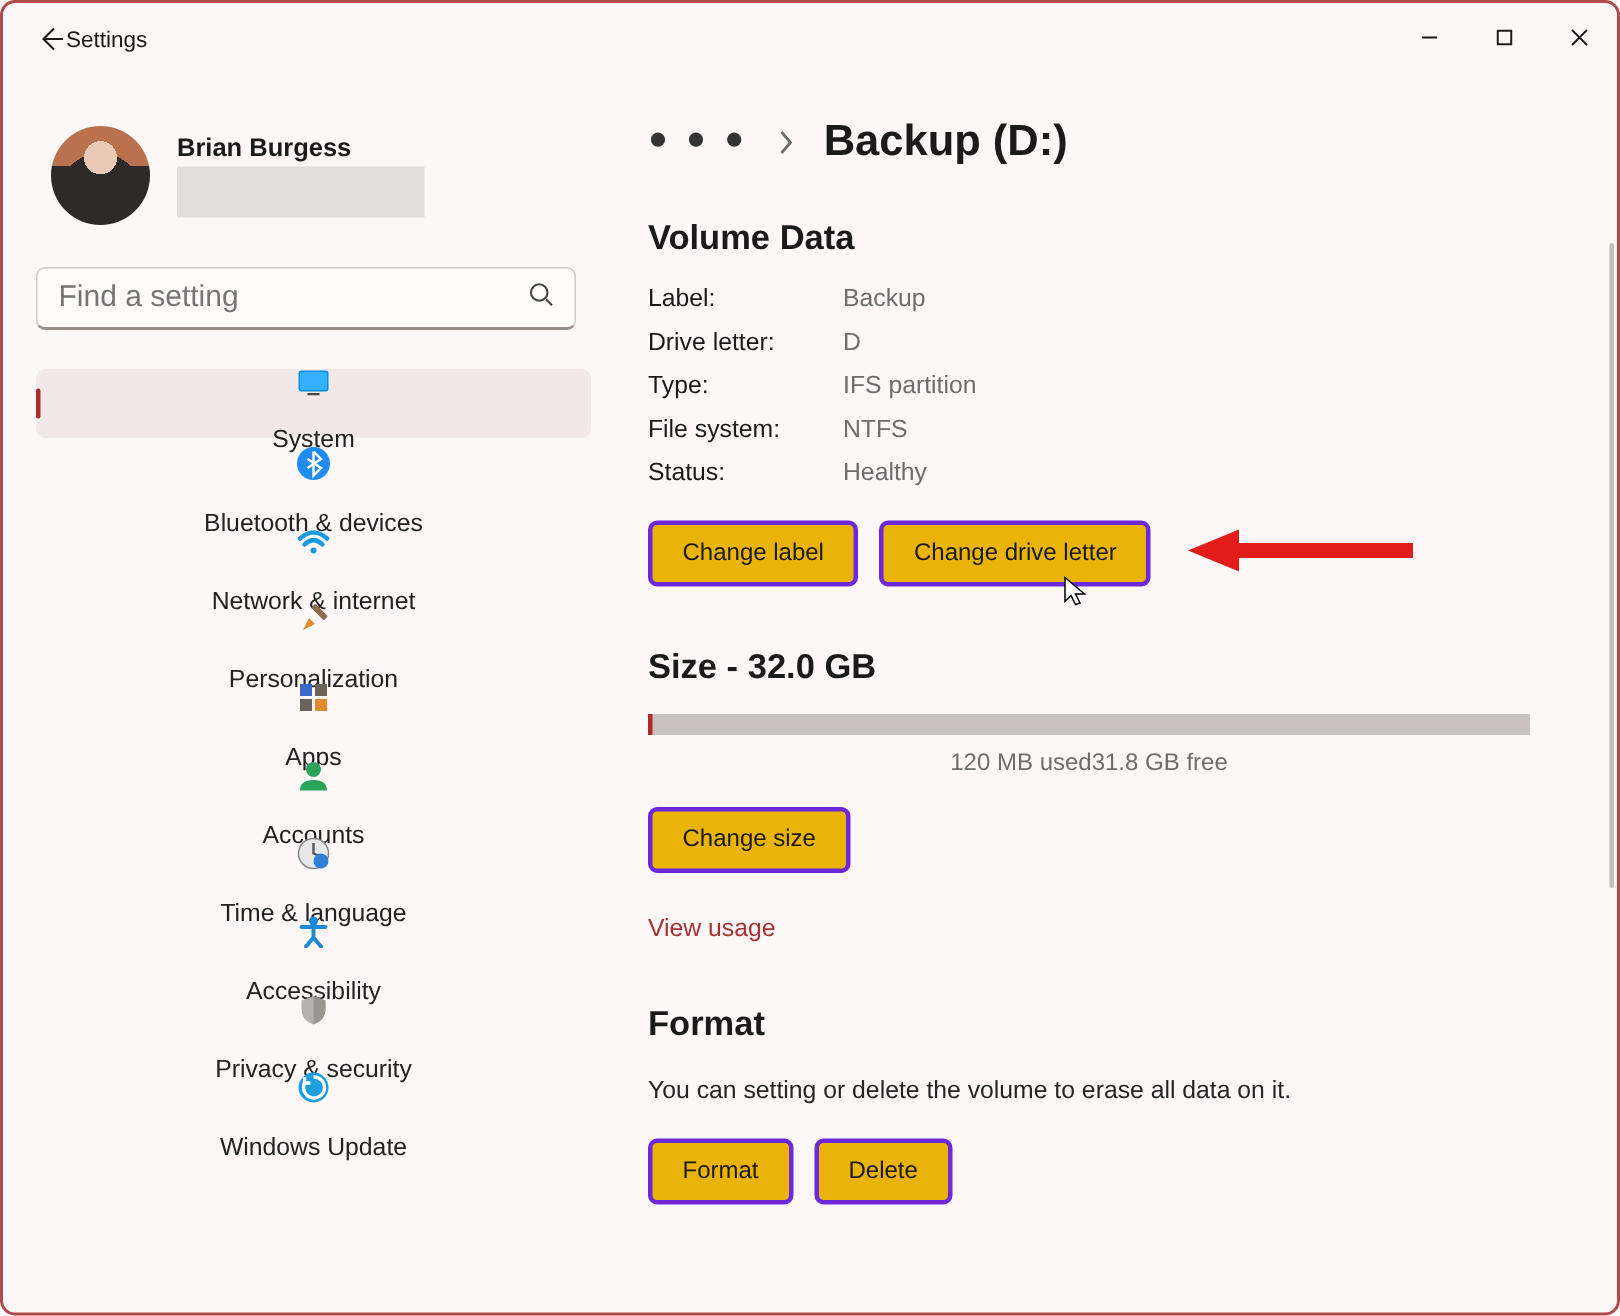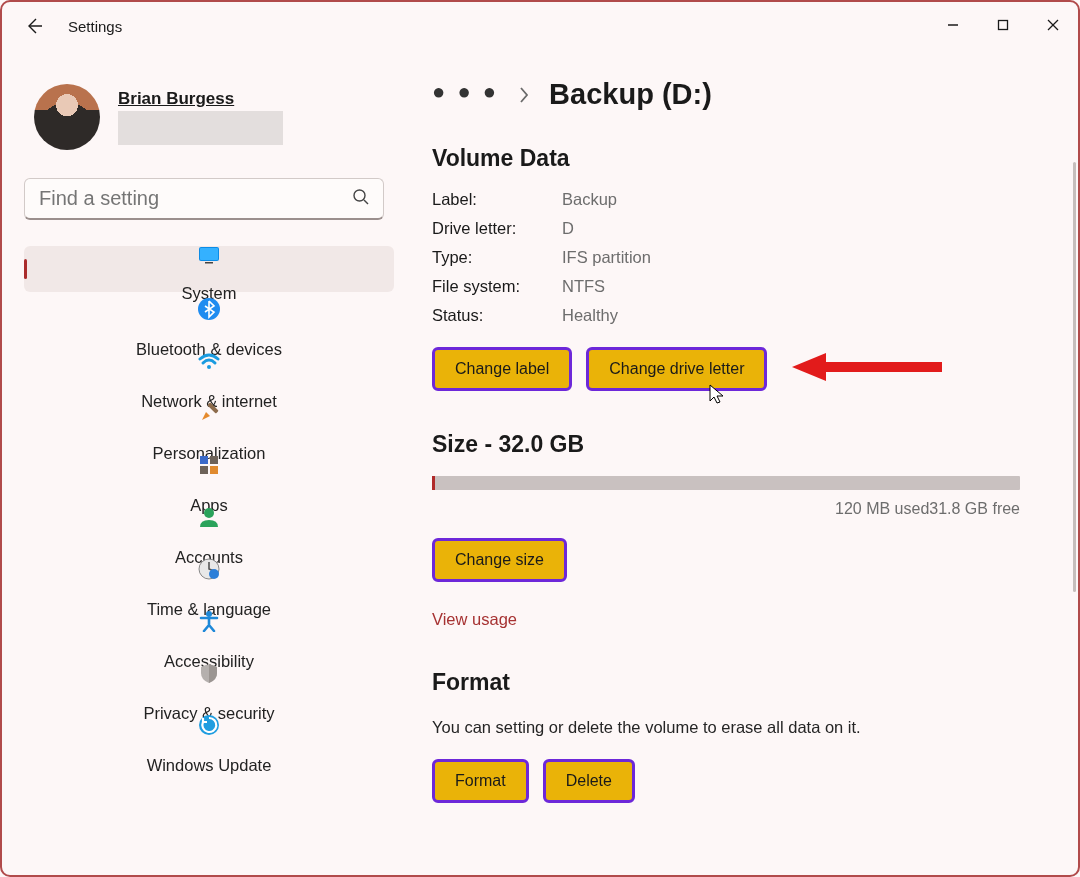--- a/index.html
+++ b/index.html
@@ -19,41 +19,41 @@
     position: absolute; top: 0; right: 0;
     display: flex; height: 46px;
   }
   .window-controls > div {
     width: 50px; display: flex; align-items: center; justify-content: center;
     font-size: 16px; color: #1a1a1a;
   }
   
   .top-row {
     position: absolute; top: 14px; left: 22px;
-    display: flex; align-items: center; gap: 24px;
+    display: flex; align-items: center; 
     font-size: 15px; color: #1a1a1a;
   }
   .top-row .back-icon svg { display:block; }
   
   .sidebar {
     position: absolute; top: 82px; left: 22px; width: 370px;
   }
   .profile {
     display: flex; align-items: center; gap: 18px; margin-bottom: 28px;
     padding-left: 10px;
   }
   .avatar {
     width: 66px; height: 66px; border-radius: 50%;
     background:
       radial-gradient(circle at 50% 32%, #e9c9b6 0 11px, transparent 11px),
       radial-gradient(circle at 50% 70%, #2e2a28 0 28px, transparent 28px),
       linear-gradient(180deg, #b9724d 0 40%, #2e2a28 40%);
     background-color: #f1d9c6;
   }
-  .profile-name { font-size: 17px; font-weight: 600; color: #1a1a1a; text-decoration: underline; }
+  .profile-name { font-size: 17px; font-weight: 600; color: #1a1a1a; }
   .profile-redact {
     width: 165px; height: 34px; background: #e3dedd; margin-top: 2px;
   }
   .search-wrap {
     position: relative; margin-bottom: 26px; width: 360px;
   }
   .search-input {
     width: 100%; height: 42px;
     border: 1px solid #d2cac8;
     border-bottom: 2px solid #9b8f8d;
@@ -113,21 +113,21 @@
   }
   .size-bar {
     position: relative; width: 588px; height: 14px;
     background: #c9c1c0; border-radius: 1px; margin-top: 14px;
   }
   .size-bar-fill {
     position: absolute; left: 0; top: 0; bottom: 0;
     width: 3px; background: #b02a2a;
   }
   .size-bar-labels {
-    display: flex; justify-content: flex-end; width: 588px;
+    display: flex; justify-content: center; width: 588px;
     font-size: 16px; color: #6d6d6d; margin-top: 10px;
   }
   .link-action { color: #a63232; font-size: 16.5px; margin-top: 22px; display:inline-block;}
   .format-desc { font-size: 16.5px; color: #252525; margin: 22px 0; }
   .scrollbar-thumb {
     position: absolute; right: 2px; top: 160px; width: 3px; height: 430px;
     background: #c6bebc; border-radius: 2px;
   }
   .change-size-row { margin-top: 20px; margin-bottom: 6px;}
 </style>

